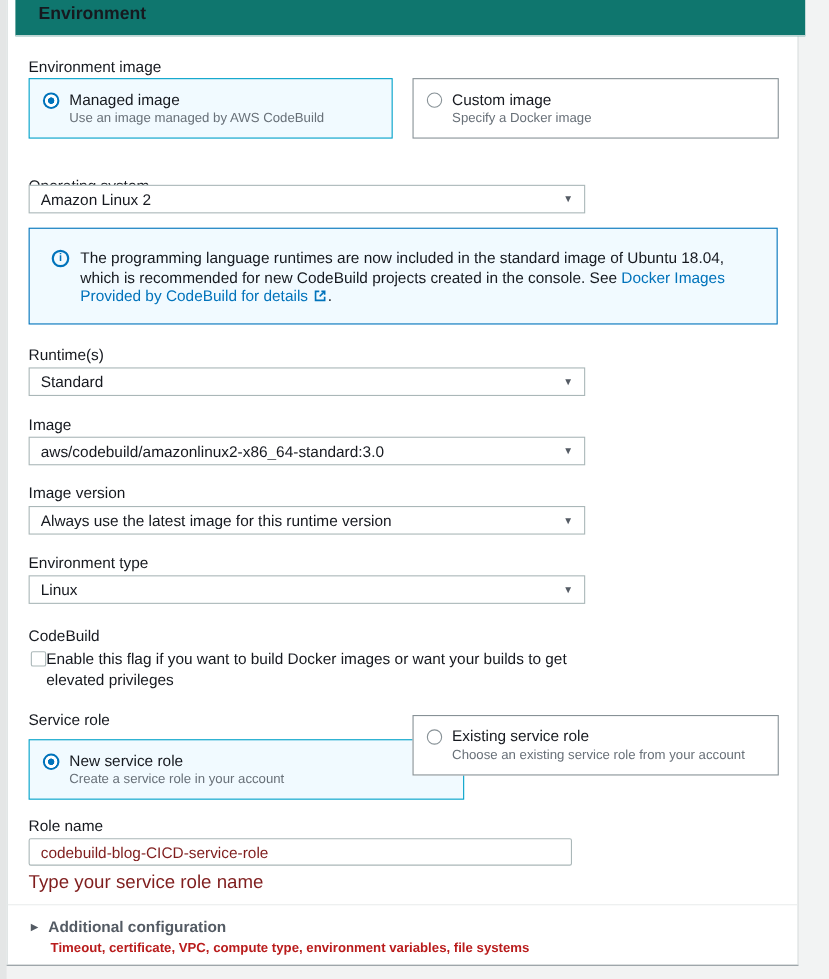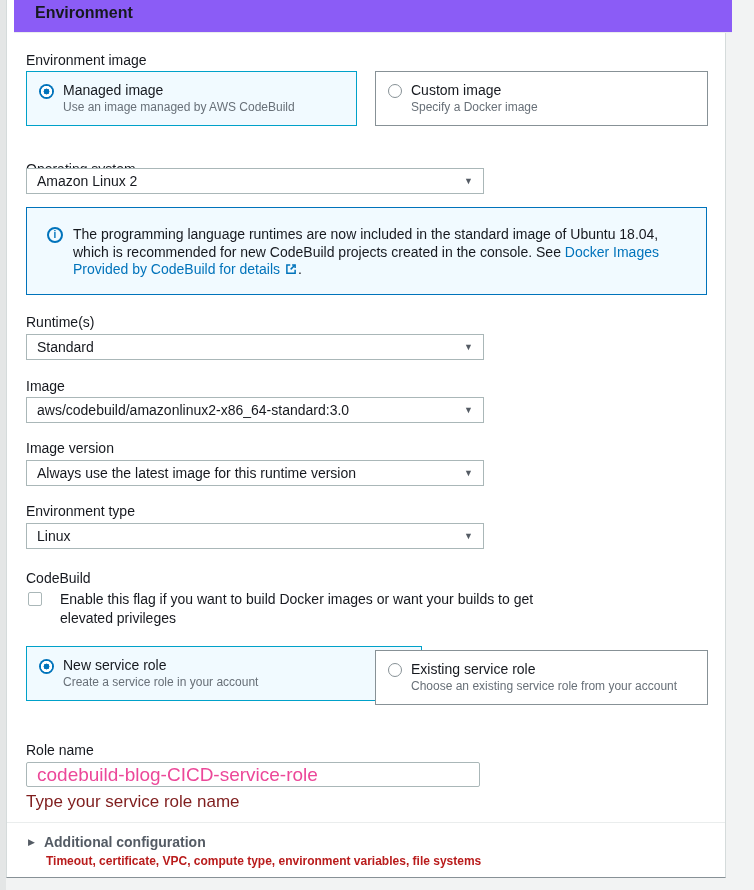--- a/index.html
+++ b/index.html
@@ -16,33 +16,33 @@
   }
   .card {
     position: absolute; left: 6px; top: 0; width: 720px; height: 878px;
     background: #ffffff;
     border-left: 1px solid #d5dbdb;
     border-right: 1px solid #d5dbdb;
     border-bottom: 1px solid #879196;
   }
   .card-header {
     position: absolute; left: 7px; top: 0; width: 718px; height: 33px;
-    background: #8b5cf6;
+    background: #0f766e;
     border-bottom: 1px solid #eaeded;
   }
   .card-title {
     position: absolute; left: 21px; top: 4px;
     font-size: 16px; font-weight: 700; color: #16191f;
   }
   .field-label {
     position: absolute; left: 26px;
     font-size: 14px; color: #16191f; line-height: 18px;
   }
   .select {
-    position: absolute; left: 26px; width: 458px; height: 26px;
+    position: absolute; left: 26px; width: 506px; height: 26px;
     background: #ffffff;
     border: 1px solid #aab7b8; border-radius: 0;
     font-size: 14px; color: #16191f;
     display: flex; align-items: center;
     padding: 0 10px;
     cursor: pointer;
   }
   .select-value { flex: 1; white-space: nowrap; overflow: hidden; }
   .select-arrow { font-size: 9px; color: #545b64; margin-left: 8px; }
   .tile {
@@ -88,28 +88,28 @@
   .checkbox-row {
     position: absolute; left: 28px; top: 590px;
     display: flex; align-items: flex-start;
   }
   .checkbox {
     flex: none; width: 14px; height: 14px;
     border: 1px solid #aab7b8; border-radius: 2px; background: #fff;
     margin-top: 2px; cursor: pointer;
   }
   .checkbox-label {
-    margin-left: 18px; max-width: 490px;
+    margin-left: 0; max-width: 490px;
     font-size: 14px; line-height: 19px; color: #16191f;
   }
   .text-input {
-    position: absolute; left: 26px; top: 762px; width: 454px; height: 25px;
+    position: absolute; left: 26px; top: 762px; width: 494px; height: 25px;
     border: 1px solid #aab7b8; border-radius: 2px;
     font-family: "Liberation Sans", "DejaVu Sans", sans-serif;
-    font-size: 19px; color: #ec4899;
+    font-size: 14px; color: #7f1d1d;
     padding: 0 10px; background: #fff;
   }
   .helper-text {
     position: absolute; left: 26px; top: 792px;
     font-size: 17px; color: #7f1d1d;
   }
   .section-divider {
     position: absolute; left: 7px; top: 822px; width: 718px; height: 1px;
     background: #eaeded;
   }
@@ -192,21 +192,21 @@
     <span class="select-arrow">▼</span>
   </div>
 
   <div class="field-label" style="top:569px">CodeBuild</div>
   <div class="checkbox-row">
     <span class="checkbox"></span>
     <span class="checkbox-label">Enable this flag if you want to build Docker images or want your builds to get elevated privileges</span>
   </div>
 
   <div class="field-label" style="top:645px">Service role</div>
-  <div class="tile selected" style="left:26px; top:646px; width:396px">
+  <div class="tile selected" style="left:26px; top:672px; width:396px">
     <span class="radio checked"></span>
     <div class="tile-text">
       <div class="tile-title">New service role</div>
       <div class="tile-desc">Create a service role in your account</div>
     </div>
   </div>
   <div class="tile" style="left:375px; top:650px; width:333px">
     <span class="radio"></span>
     <div class="tile-text">
       <div class="tile-title">Existing service role</div>

